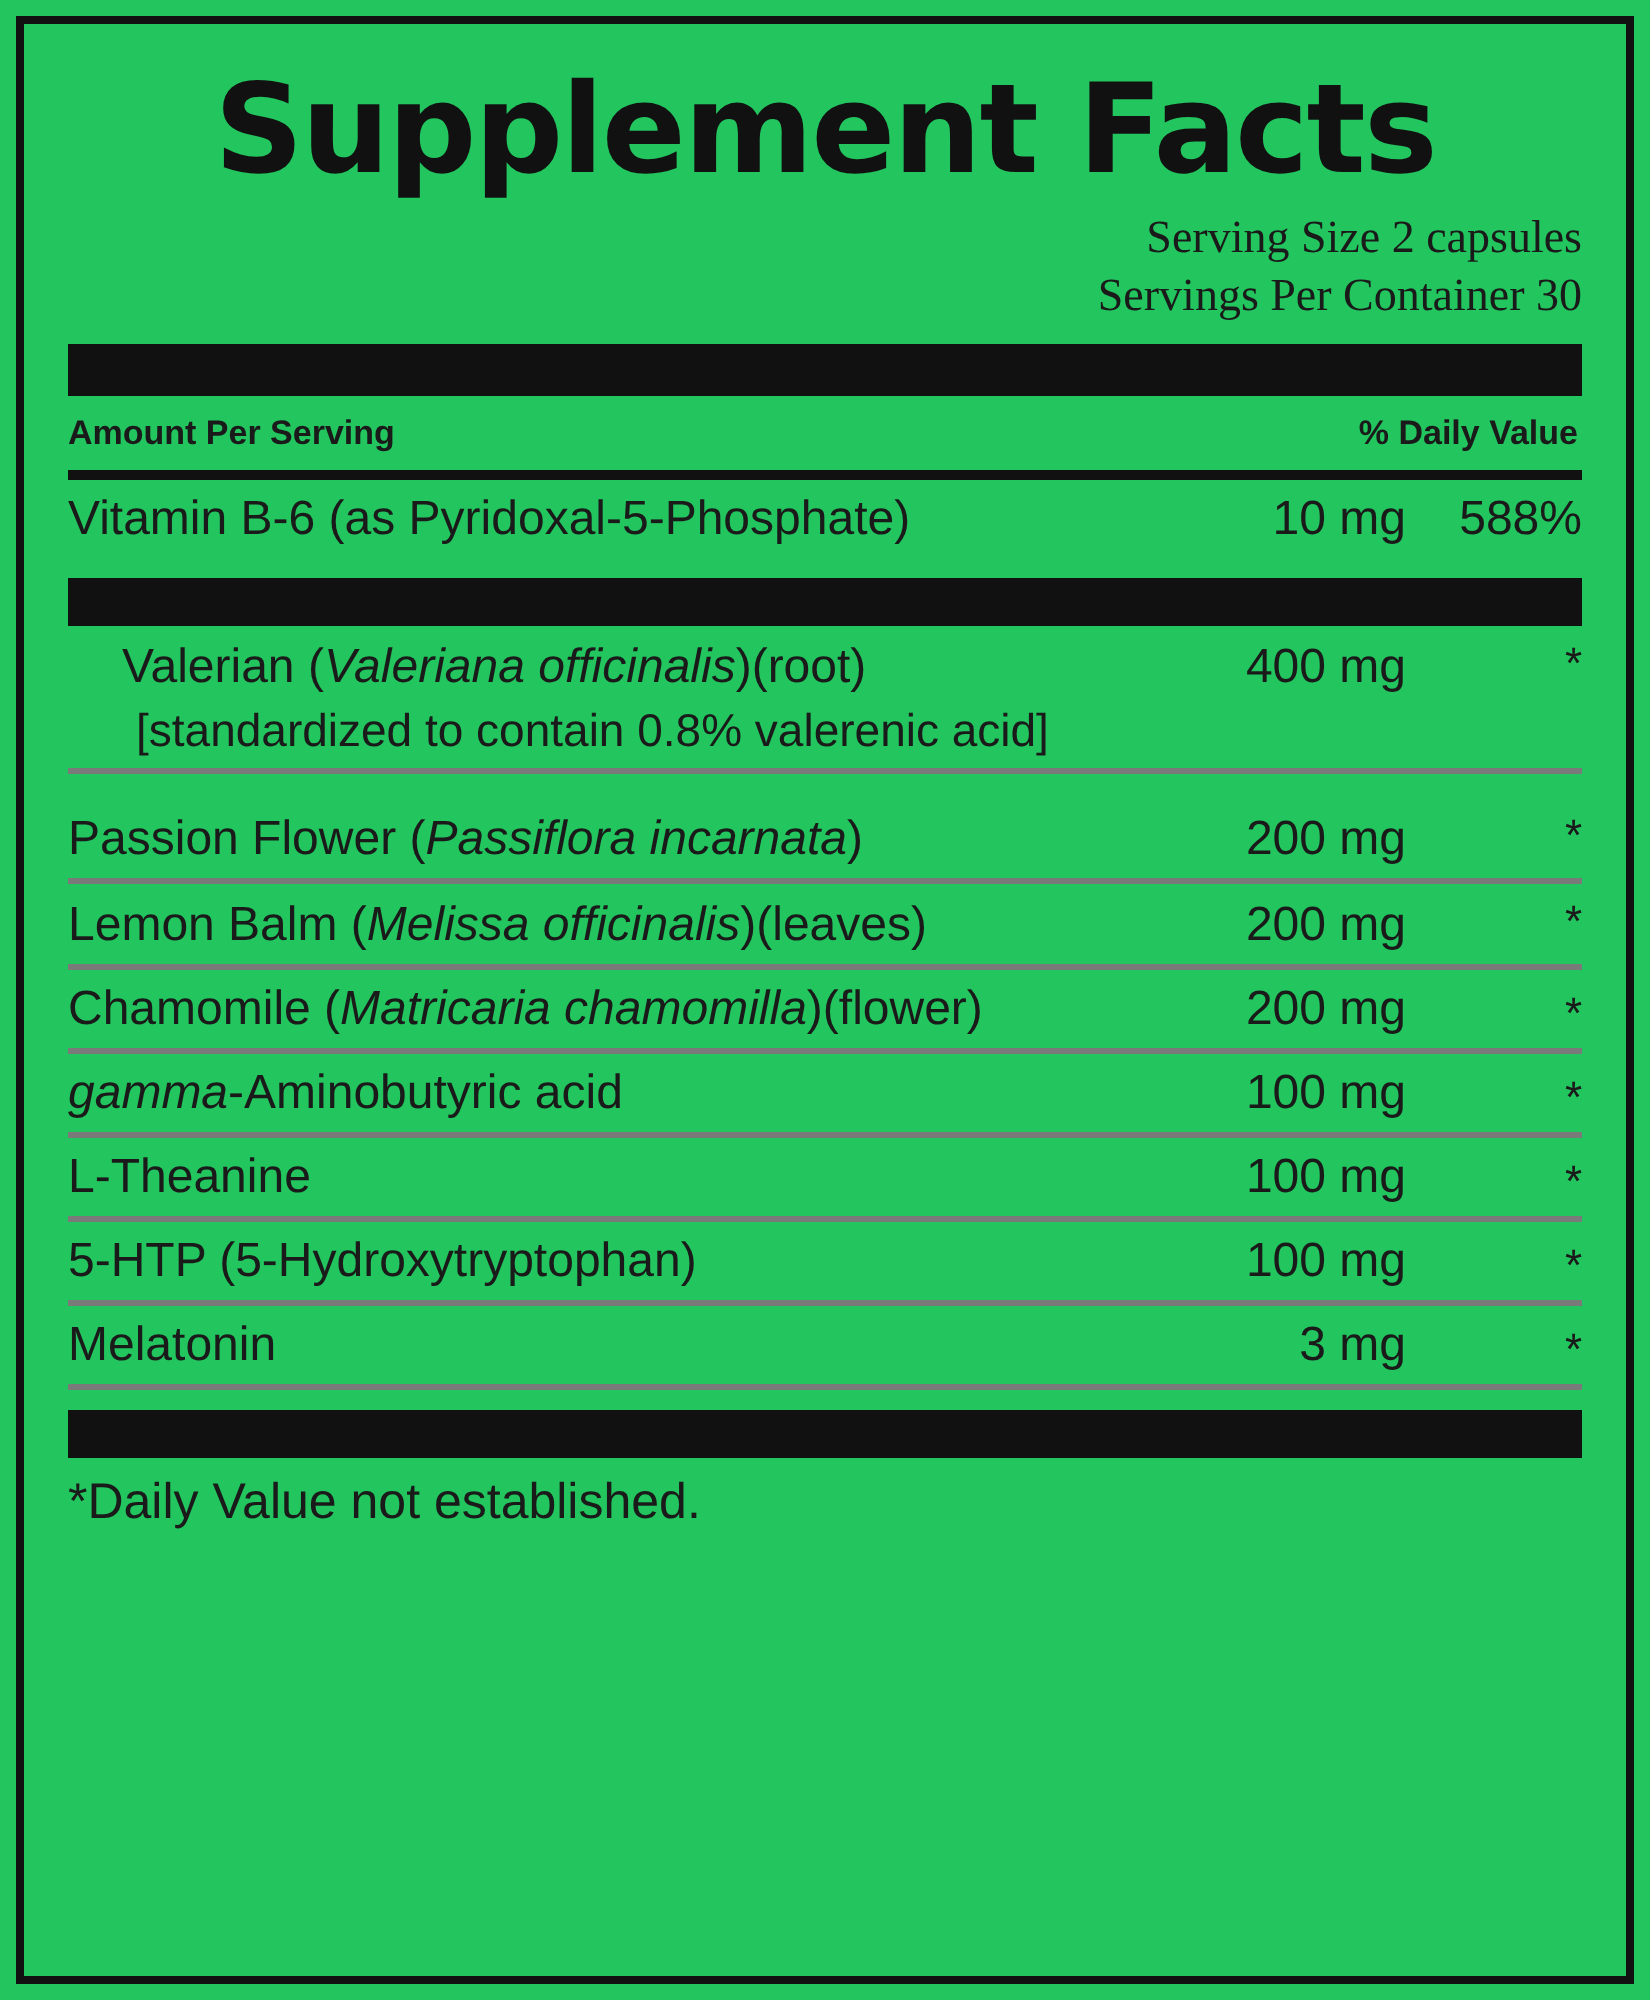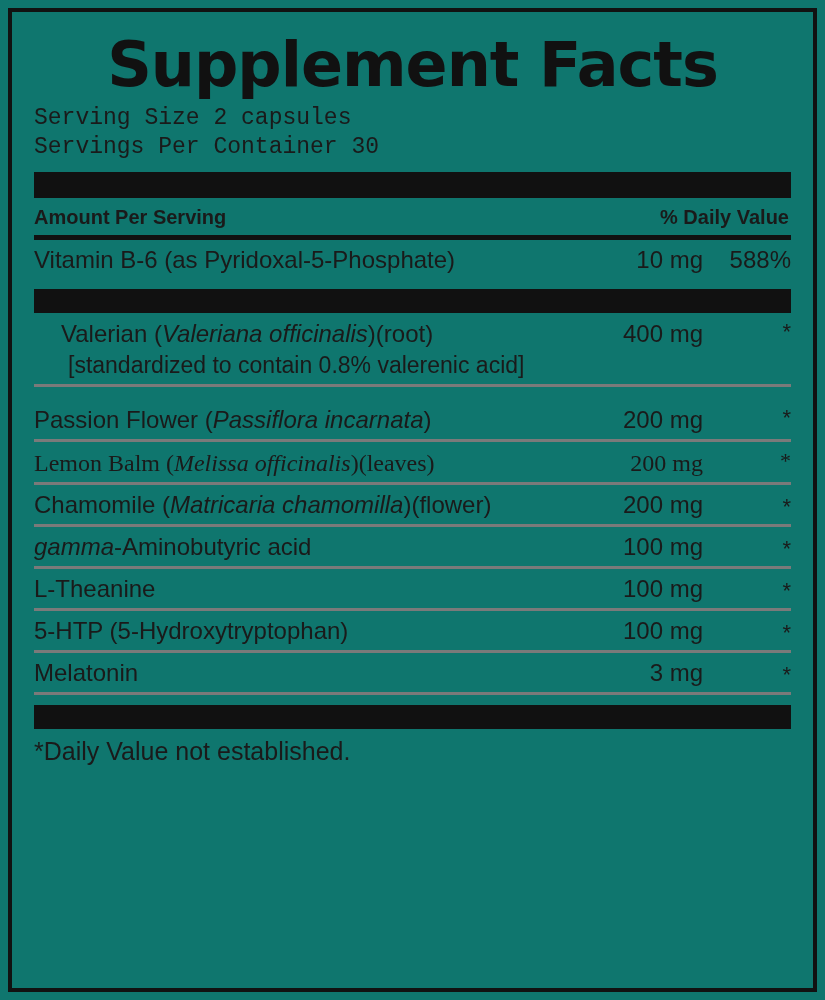--- a/index.html
+++ b/index.html
@@ -11,21 +11,21 @@
     width: 825px;
     height: 1000px;
     font-family: "Liberation Sans", sans-serif;
     color: #1a1a1a;
   }
   .panel {
     box-sizing: border-box;
     width: 825px;
     height: 1000px;
     padding: 8px;
-    background: #0f766e;
+    background: #22c55e;
   }
   .outer-border {
     box-sizing: border-box;
     width: 100%;
     height: 100%;
     border: 4px solid #111111;
     padding: 18px 22px 12px 22px;
   }
   .title {
     font-family: "DejaVu Sans", sans-serif;
@@ -35,40 +35,41 @@
     letter-spacing: -1px;
     text-align: center;
     color: #111111;
     margin: 0 0 4px 0;
     white-space: nowrap;
   }
   .serving-line {
     font-size: 23px;
     line-height: 29px;
     color: #1a1a1a;
-    font-family: Liberation Mono, monospace;
+    font-family: Liberation Serif, serif;
+    text-align: right;
   }
   .bar-thick {
     height: 26px;
     background: #111111;
     margin-top: 10px;
   }
   .bar-thick.small {
     height: 24px;
   }
   .row {
     display: flex;
     align-items: flex-start;
     justify-content: space-between;
   }
   .hdr-row {
     padding: 4px 0 3px 0;
     border-bottom: 5px solid #111111;
     font-weight: bold;
-    font-size: 20px;
+    font-size: 17px;
     line-height: 30px;
     justify-content: center;
   }
   .hdr-left {
     flex: 1 1 auto;
   }
   .hdr-right {
     flex: 0 0 auto;
     text-align: right;
     padding-right: 2px;
@@ -162,21 +163,21 @@
 
       <div style="border-bottom:3px solid #7a7a7a; padding:6px 0 4px 0;margin-top:12px;">
         <div class="row" style="font-size:24px;line-height:30px;">
           <div class="nutri-name"><span>Passion Flower (</span><i>Passiflora incarnata</i><span>)</span></div>
           <div class="nutri-amt">200 mg</div>
           <div class="nutri-dv star">*</div>
         </div>
       </div>
 
       <div style="border-bottom:3px solid #7a7a7a; padding:6px 0 4px 0;">
-        <div class="row" style="font-size:24px;line-height:30px;font-family:Liberation Serif, serif;">
+        <div class="row" style="font-size:24px;line-height:30px;">
           <div class="nutri-name"><span>Lemon Balm (</span><i>Melissa officinalis</i><span>)(leaves)</span></div>
           <div class="nutri-amt">200 mg</div>
           <div class="nutri-dv star">*</div>
         </div>
       </div>
 
       <div class="row nutrient-row">
         <div class="nutri-name"><span>Chamomile (</span><i>Matricaria chamomilla</i><span>)(flower)</span></div>
         <div class="nutri-amt">200 mg</div>
         <div class="nutri-dv star">*</div>

